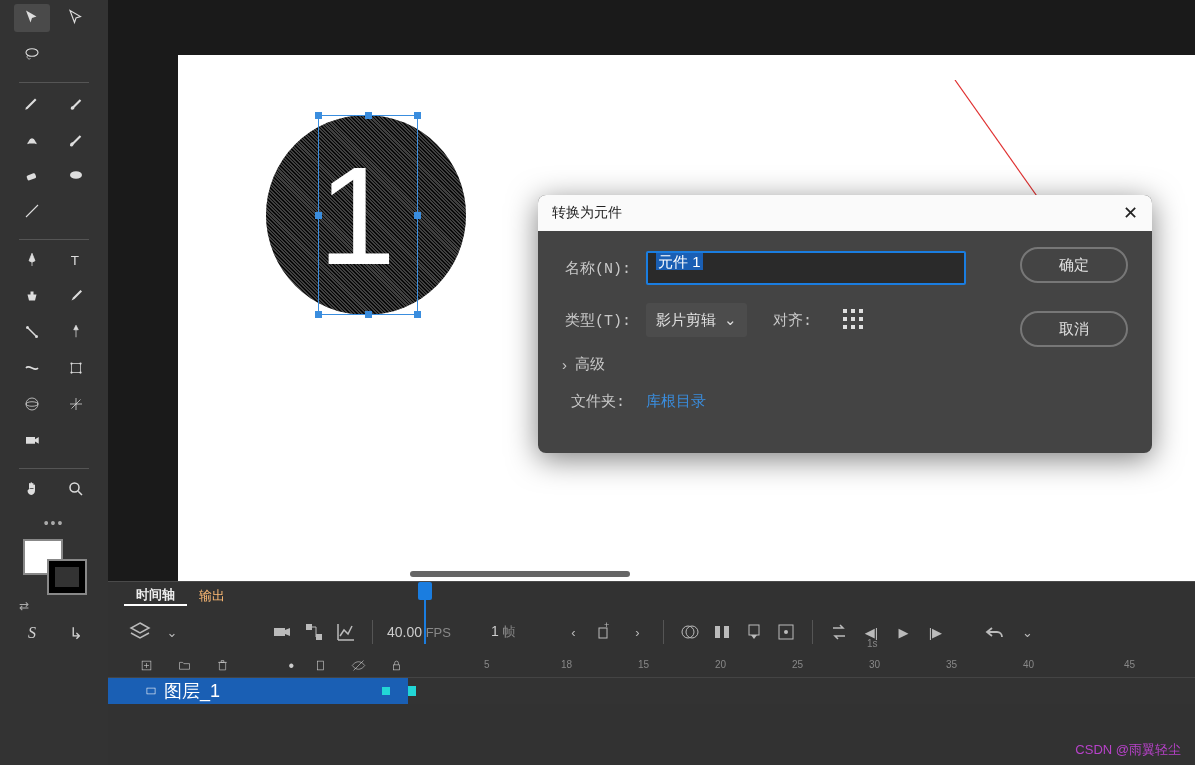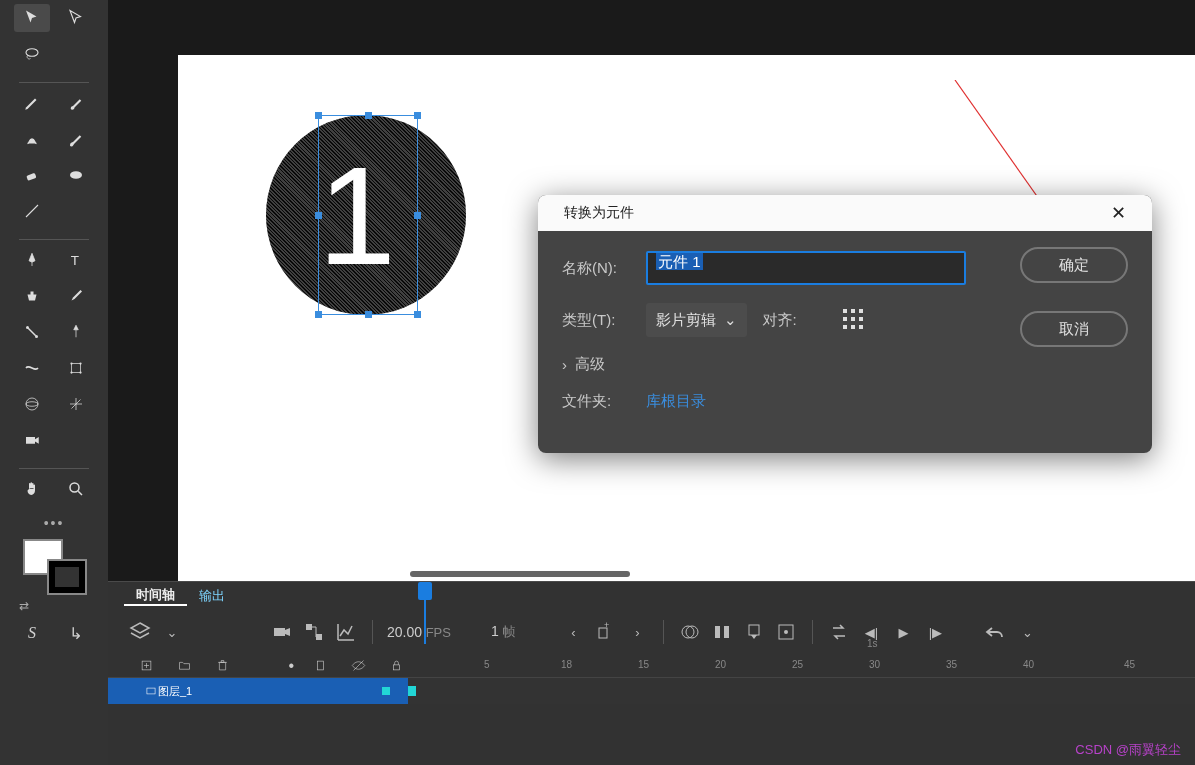--- a/index.html
+++ b/index.html
@@ -21,55 +21,55 @@
 
 .main { position:absolute; left:108px; top:0; right:0; bottom:184px; background:#1a1a1a; }
 .canvas-cont { position:absolute; left:70px; top:55px; right:0; bottom:0; background:#fff; }
 .circle { position:absolute; left:88px; top:60px; width:200px; height:200px; border-radius:50%; background:#0a0a0a; }
 .hatch { position:absolute; left:88px; top:60px; width:200px; height:200px; border-radius:50%; background:repeating-linear-gradient(45deg,#000 0,#000 1px,#fff 1px,#fff 2.5px); opacity:0.22; }
 .big-1 { position:absolute; left:140px; top:80px; color:#fff; font-size:140px; font-weight:300; font-family:Arial; }
 .sel-box { position:absolute; left:140px; top:60px; width:100px; height:200px; border:1px solid #3a8dde; }
 .handle { position:absolute; width:7px; height:7px; background:#3a8dde; }
 
 .dialog { position:absolute; left:538px; top:195px; width:614px; background:#444444; border-radius:8px; box-shadow:0 6px 30px rgba(0,0,0,0.5); }
-.dlg-title { background:#fafafa; border-radius:8px 8px 0 0; height:36px; display:flex; align-items:center; justify-content:space-between; padding:0 26px; color:#222; font-size:14px; }
+.dlg-title { background:#fafafa; border-radius:8px 8px 0 0; height:36px; display:flex; align-items:center; justify-content:space-between; padding:0 14px; color:#222; font-size:14px; }
 .close-x { font-size:18px; cursor:pointer; color:#222; }
 .dlg-body { padding:20px 24px 24px; color:#c8c8c8; font-size:15px; }
 .row { display:flex; align-items:center; margin-bottom:18px; }
-.lbl { width:72px; text-align:left; margin-right:12px; }
+.lbl { width:72px; text-align:center; margin-right:12px;font-family:Liberation Mono, monospace; }
 .name-input { flex:0 0 320px; height:34px; background:#2a2a2a; border:2px solid #1a7de0; color:#fff; padding:0 8px; font-size:15px; border-radius:2px; }
 .name-input .seltext { background:#1a5fb4; color:#fff; padding:0 2px; }
 .type-sel { height:34px; background:#4c4c4c; color:#e0e0e0; padding:0 10px; display:flex; align-items:center; border-radius:3px; cursor:pointer; gap:8px; }
 .reg-grid { width:22px; height:22px; display:grid; grid-template:repeat(3,1fr)/repeat(3,1fr); gap:2px; margin-left:8px; }
 .reg-dot { width:4px; height:4px; background:#e0e0e0; }
 .link { color:#3a8dde; cursor:pointer; }
 .adv { cursor:pointer; }
 .adv::before { content:"›"; display:inline-block; transform:rotate(0deg); margin-right:8px; }
 .dlg-btns { position:absolute; right:24px; top:52px; display:flex; flex-direction:column; gap:28px; }
 .btn { width:108px; height:36px; border:2px solid #777; border-radius:20px; background:transparent; color:#e0e0e0; font-size:15px; cursor:pointer; }
 .arrow-line { position:absolute; left:945px; top:80px; width:200px; height:200px; pointer-events:none; }
 
 .timeline-panel { position:absolute; left:108px; right:0; bottom:0; height:184px; background:#323232; border-top:1px solid #4a4a4a; }
 .tab-row { height:28px; display:flex; align-items:center; padding-left:16px; font-size:13px; }
-.tab { padding:0 12px; color:#7dd3fc; cursor:pointer; }
+.tab { padding:0 12px; color:#fdba74; cursor:pointer; }
 .tab.act { color:#eee; font-weight:bold; border-bottom:2px solid #ffffff; }
 .tl-controls { height:44px; display:flex; align-items:center; padding:0 20px; gap:8px; color:#bbb; font-size:13px; }
 .ic { width:24px; height:24px; display:flex; align-items:center; justify-content:center; color:#bbb; cursor:pointer; }
 .vdiv { width:1px; height:24px; background:#555; margin:0 6px; }
 .fps { color:#888; }
 .fps .v { color:#ccc; font-size:14px; }
 
 .tl-header { height:24px; display:flex; border-bottom:1px solid #444; }
 .layer-hdr { width:300px; display:flex; align-items:center; gap:14px; padding-left:26px; color:#ccc; }
 .layer-hdr svg{width:15px;height:15px;}
 .ruler { flex:1; position:relative; color:#888; font-size:10px; }
 .ruler span { position:absolute; top:5px; }
 
 .layer-row { height:26px; display:flex; background:#1a5fb4; }
-.layer-info { width:300px; display:flex; align-items:center; padding-left:36px; color:#fff; font-size:11px; }
+.layer-info { width:300px; display:flex; align-items:center; padding-left:36px; gap:6px; color:#fff; font-size:18px; }
 .layer-info svg{width:14px;height:14px;}
 .frame-track { flex:1; position:relative; background:#333; }
 .keyframe { position:absolute; left:0; top:8px; width:8px; height:10px; background:#22d6d6; }
 .playhead { position:absolute; left:310px; top:0; width:14px; height:68px; pointer-events:none; }
 .playhead .head { width:14px; height:18px; background:#1a7de0; border-radius:2px; }
 .playhead .needle { position:absolute; left:6px; top:6px; width:2px; height:56px; background:#1a7de0; }
 
 .scroll-thumb { position:absolute; left:410px; bottom:188px; width:220px; height:6px; background:#666; border-radius:3px; }
 
 .watermark { position:absolute; right:14px; bottom:6px; color:#d946ef; font-size:13px; opacity:0.8; }
@@ -339,21 +339,21 @@
           <rect x="14" y="14" width="6" height="6" fill="#bbb"></rect>
           <path d="M10 7h4v10" stroke="#bbb" fill="none"></path>
         </svg>
       </div>
     <div class="ic">
         <svg viewBox="0 0 24 24">
           <path d="M4 20h16 M4 20V4 M6 16l4-6 4 4 4-8" fill="none" stroke="#bbb" stroke-width="1.5"></path>
         </svg>
       </div>
     <div class="vdiv"></div>
-    <div class="fps"><span class="v">20.00</span> <span>FPS</span></div>
+    <div class="fps"><span class="v">40.00</span> <span>FPS</span></div>
     <div style="width:24px"></div>
     <div class="fps"><span class="v">1</span> <span>帧</span></div>
     <div style="width:30px"></div>
     <div class="ic">‹</div>
     <div class="ic">
         <svg viewBox="0 0 24 24">
           <rect x="6" y="8" width="8" height="10" fill="none" stroke="#bbb"></rect>
           <text x="11" y="8" font-size="9" fill="#bbb">+</text>
         </svg>
       </div>

